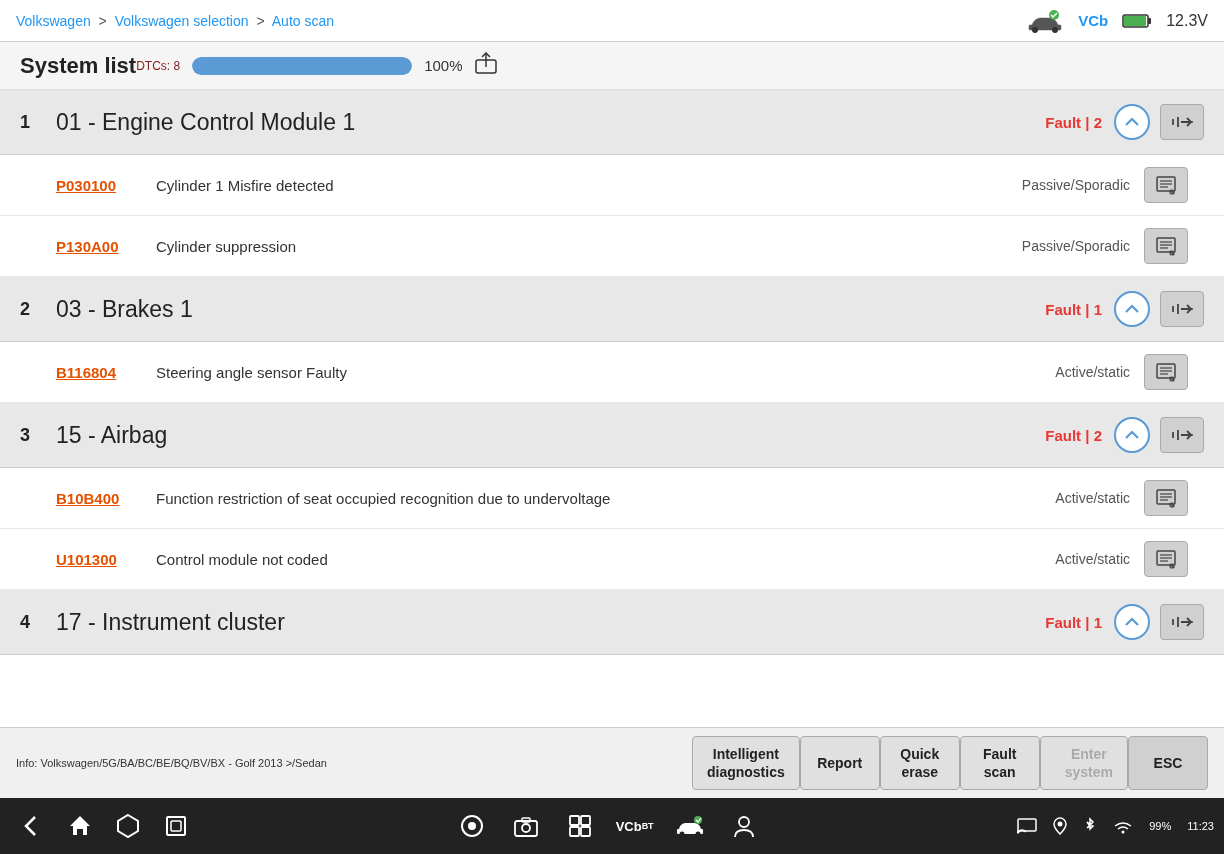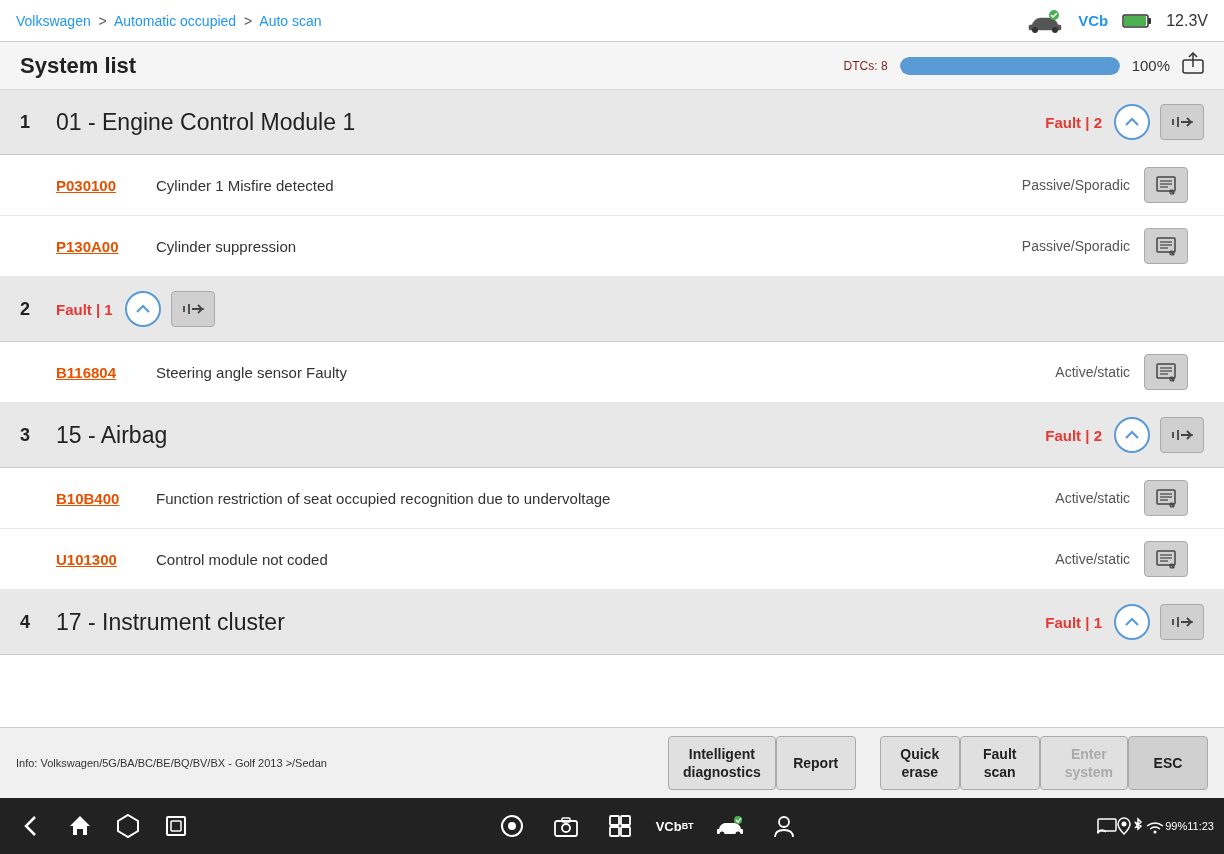--- a/index.html
+++ b/index.html
@@ -46,21 +46,20 @@
       background: #ffffff;
       overflow-y: auto;
     }
 
     
     .system-list-header {
       background: #f5f5f5;
       padding: 10px 20px;
       display: flex;
       align-items: center;
-      justify-content: space-between;
       border-bottom: 1px solid #ddd;
     }
     .system-list-title {
       font-size: 22px;
       font-weight: bold;
       color: #222;
     }
     .dtc-progress {
       display: flex;
       align-items: center;
@@ -263,33 +262,33 @@
       gap: 4px;
     }
     .nav-center-icons {
       display: flex;
       align-items: center;
       gap: 10px;
     }
     .nav-status {
       display: flex;
       align-items: center;
-      gap: 0;
+      gap: 16px;
       color: #fff;
       font-size: 11px;
     }
   </style>
 </head>
 <body>
 
 <div class="top-bar">
   <div class="breadcrumb">
     <span style="cursor:pointer;">Volkswagen</span>
     <span class="sep">&gt;</span>
-    <span style="cursor:pointer;">Automatic occupied</span>
+    <span style="cursor:pointer;">Volkswagen selection</span>
     <span class="sep">&gt;</span>
     <span class="current">Auto scan</span>
   </div>
   <div class="top-right">
 
     <svg width="38" height="24" viewBox="0 0 38 24">
       <path d="M6 16 Q8 10 14 9 L24 9 Q30 10 32 16 L34 16 Q35 16 35 17 L35 20 Q35 21 34 21 L4 21 Q3 21 3 20 L3 17 Q3 16 4 16 Z" fill="#555" stroke="#555" stroke-width="0.5"></path>
       <circle cx="9" cy="21" r="3" fill="#333"></circle>
       <circle cx="29" cy="21" r="3" fill="#333"></circle>
       <circle cx="28" cy="6" r="5" fill="#4CAF50"></circle>
@@ -371,20 +370,21 @@
           <line x1="5" y1="6" x2="17" y2="6" stroke="#444" stroke-width="1.2"></line>
           <line x1="5" y1="9" x2="17" y2="9" stroke="#444" stroke-width="1.2"></line>
           <line x1="5" y1="12" x2="13" y2="12" stroke="#444" stroke-width="1.2"></line>
           <path d="M15 15 L19 19" stroke="#444" stroke-width="1.5"></path>
           <circle cx="17" cy="17" r="2" fill="none" stroke="#444" stroke-width="1.2"></circle>
         </svg>
       </div>
     </div>
       <div class="system-row">
     <span class="system-number">2</span>
+    <span class="system-name">03 - Brakes 1</span>
     <span class="fault-badge">Fault | 1</span>
     <div class="chevron-btn">
       <svg viewBox="0 0 18 18" fill="none">
         <polyline points="3,12 9,6 15,12" stroke="#5b9bd5" stroke-width="2.2" fill="none"></polyline>
       </svg>
     </div>
     <div class="nav-btn">
       <svg width="22" height="16" viewBox="0 0 22 16">
         <line x1="2" y1="5" x2="2" y2="11" stroke="#444" stroke-width="1.8"></line>
         <line x1="7" y1="3" x2="7" y2="13" stroke="#444" stroke-width="1.8"></line>
@@ -479,21 +479,21 @@
 </div>
 
 <div class="bottom-toolbar">
   <div class="vin-info">
     <div>Info: Volkswagen/5G/BA/BC/BE/BQ/BV/BX - Golf 2013 &gt;/Sedan</div>
   </div>
   <div class="toolbar-buttons" id="toolbar-btns">
       <button class="tb-btn" style="white-space: pre-line;">Intelligent
 diagnostics</button>
       <button class="tb-btn" style="white-space: pre-line;">Report</button>
-      <button class="tb-btn" style="white-space: pre-line; margin-left: 24px;">Quick
+      <button class="tb-btn" style="white-space: pre-line;">Quick
 erase</button>
       <button class="tb-btn" style="white-space: pre-line;">Fault
 scan</button>
       <button class="tb-btn disabled" style="white-space: pre-line;">Enter
 system</button>
       <button class="tb-btn esc" style="white-space: pre-line;">ESC</button>
     </div>
 </div>
 
 <div class="nav-bar">

